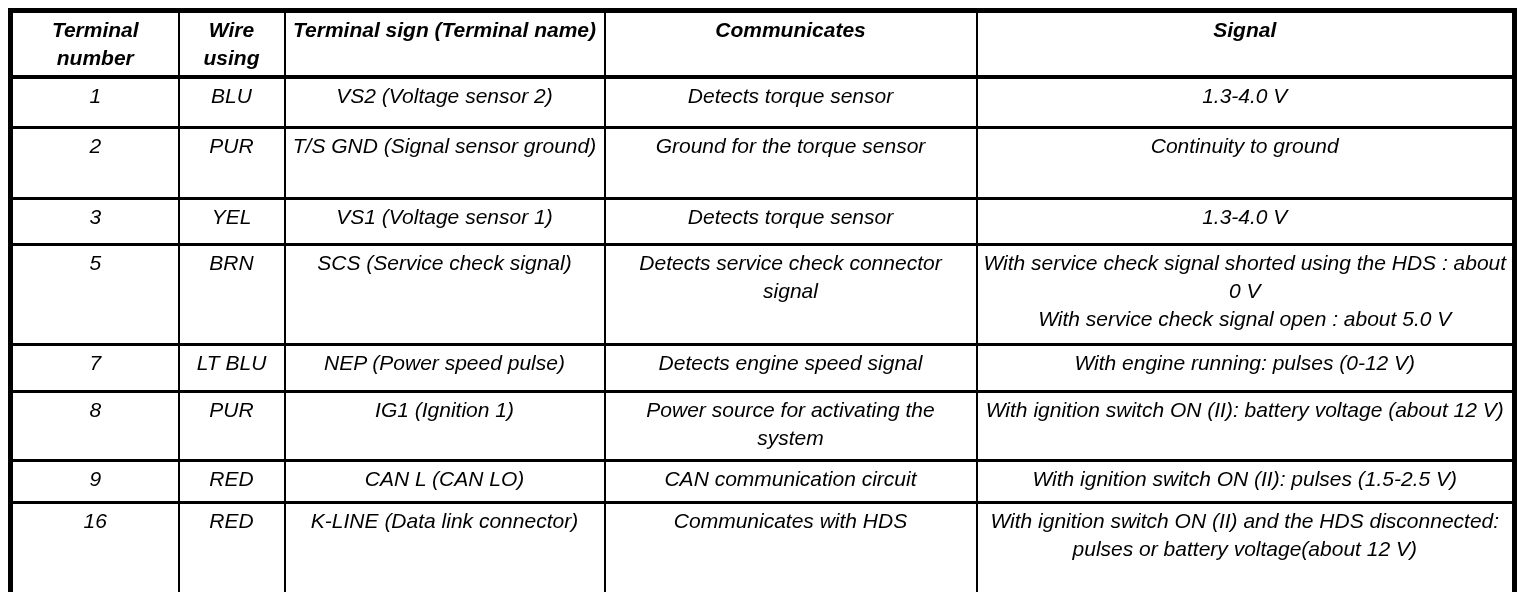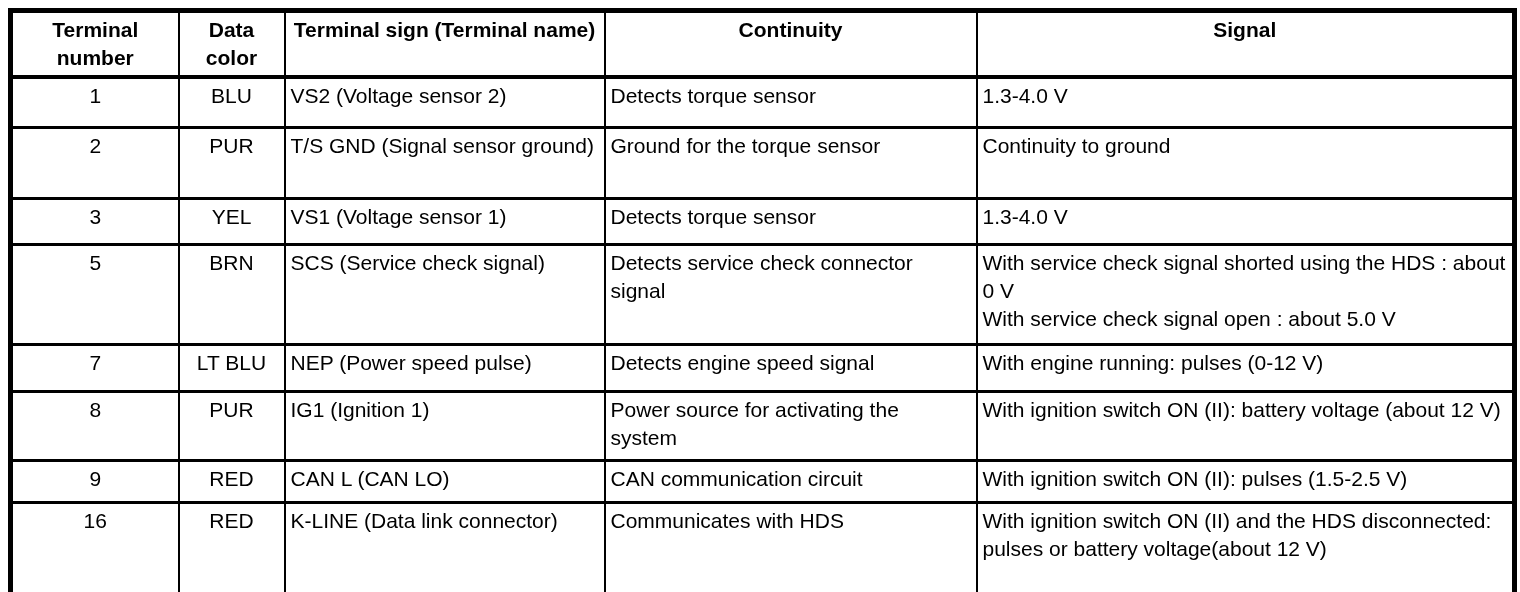--- a/index.html
+++ b/index.html
@@ -9,20 +9,21 @@
     width: 1520px;
     height: 592px;
     overflow: hidden;
   }
   .page {
     box-sizing: border-box;
     width: 1520px;
     height: 592px;
     padding: 8px;
     background: #ffffff;
+    font-style: italic;
   }
   table.terminal-table {
     border-collapse: collapse;
     table-layout: fixed;
     width: 1504px;
     font-family: "Liberation Sans", "DejaVu Sans", sans-serif;
     font-size: 21px;
     line-height: 28px;
     color: #000000;
     border: 5px solid #000000;
@@ -39,21 +40,21 @@
     border-top-width: 3px;
     border-bottom-width: 3px;
   }
   th {
     border-bottom-width: 4px;
     font-weight: bold;
     text-align: center;
     height: 53px;
   }
   td.c-center { text-align: center; }
-  td.c-left   { text-align: left; }
+  td.c-left   { text-align: center; }
   td.c-signal { white-space: pre-line; margin-top: 20px; }
 
   tr.r1  td { height: 41px; }
   tr.r2  td { height: 62px; }
   tr.r3  td { height: 37px; }
   tr.r5  td { height: 91px; }
   tr.r7  td { height: 38px; }
   tr.r8  td { height: 60px; }
   tr.r9  td { height: 33px; }
   tr.r10 td { height: 36px; }
@@ -67,23 +68,23 @@
     <colgroup>
       <col style="width:168px">
       <col style="width:106px">
       <col style="width:320px">
       <col style="width:372px">
       <col style="width:538px">
     </colgroup>
     <thead>
       <tr>
         <th>Terminal number</th>
-        <th>Data color</th>
+        <th>Wire using</th>
         <th>Terminal sign (Terminal name)</th>
-        <th>Continuity</th>
+        <th>Communicates</th>
         <th>Signal</th>
       </tr>
     </thead>
     <tbody>
       <tr class="r1">
         <td class="c-center">1</td>
         <td class="c-center">BLU</td>
         <td class="c-left">VS2 (Voltage sensor 2)</td>
         <td class="c-left">Detects torque sensor</td>
         <td class="c-left c-signal">1.3-4.0 V</td>

